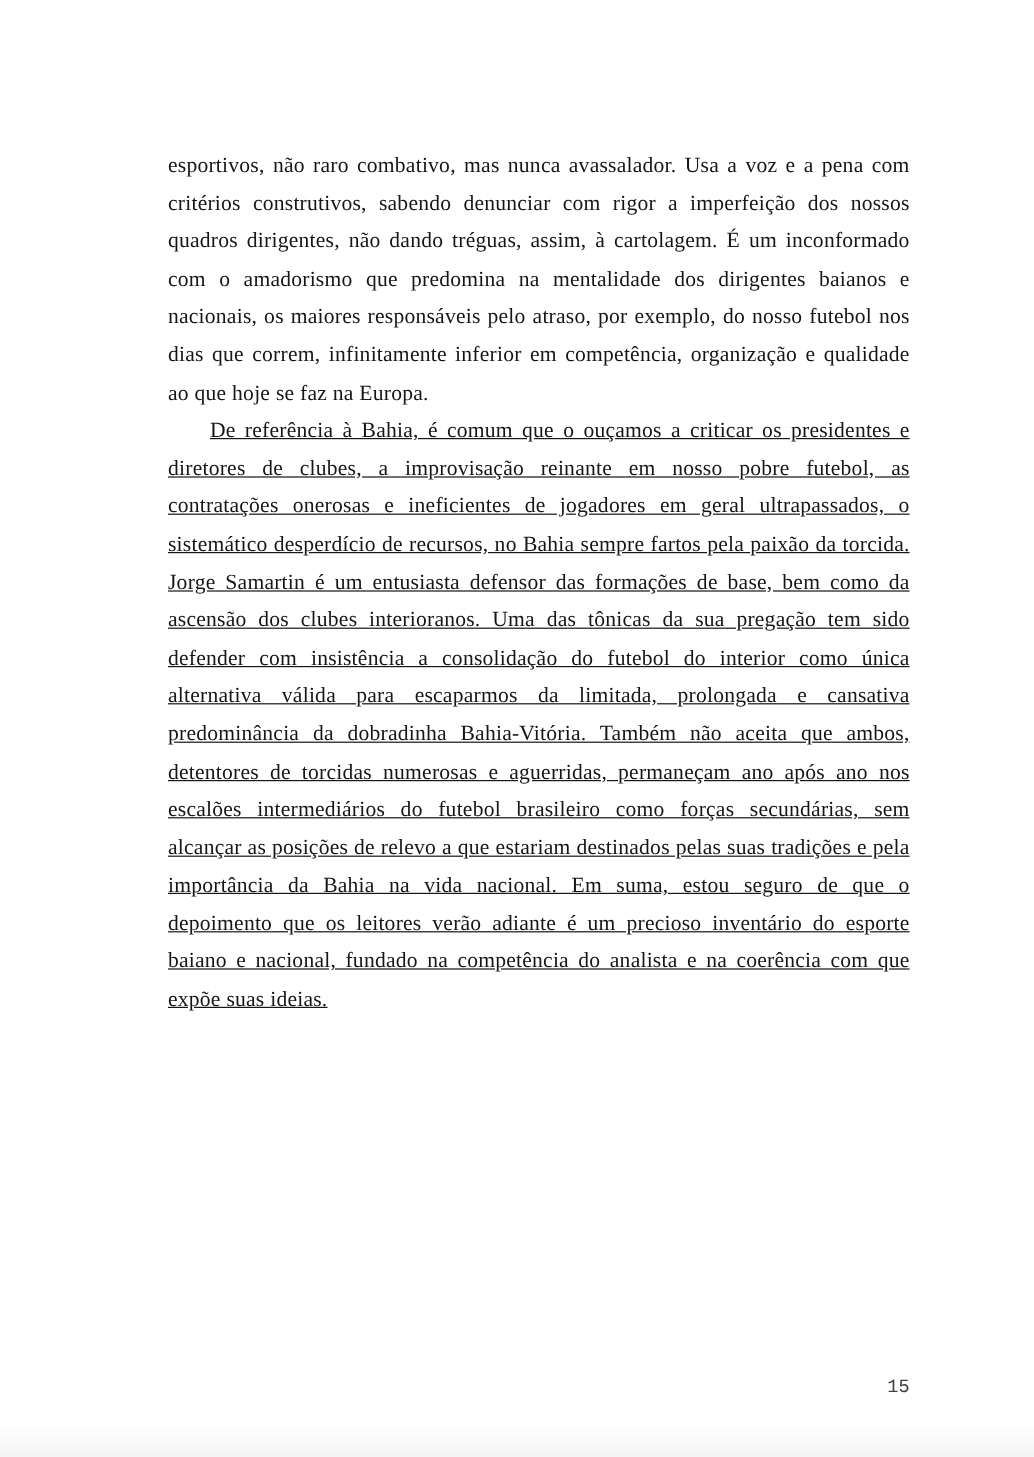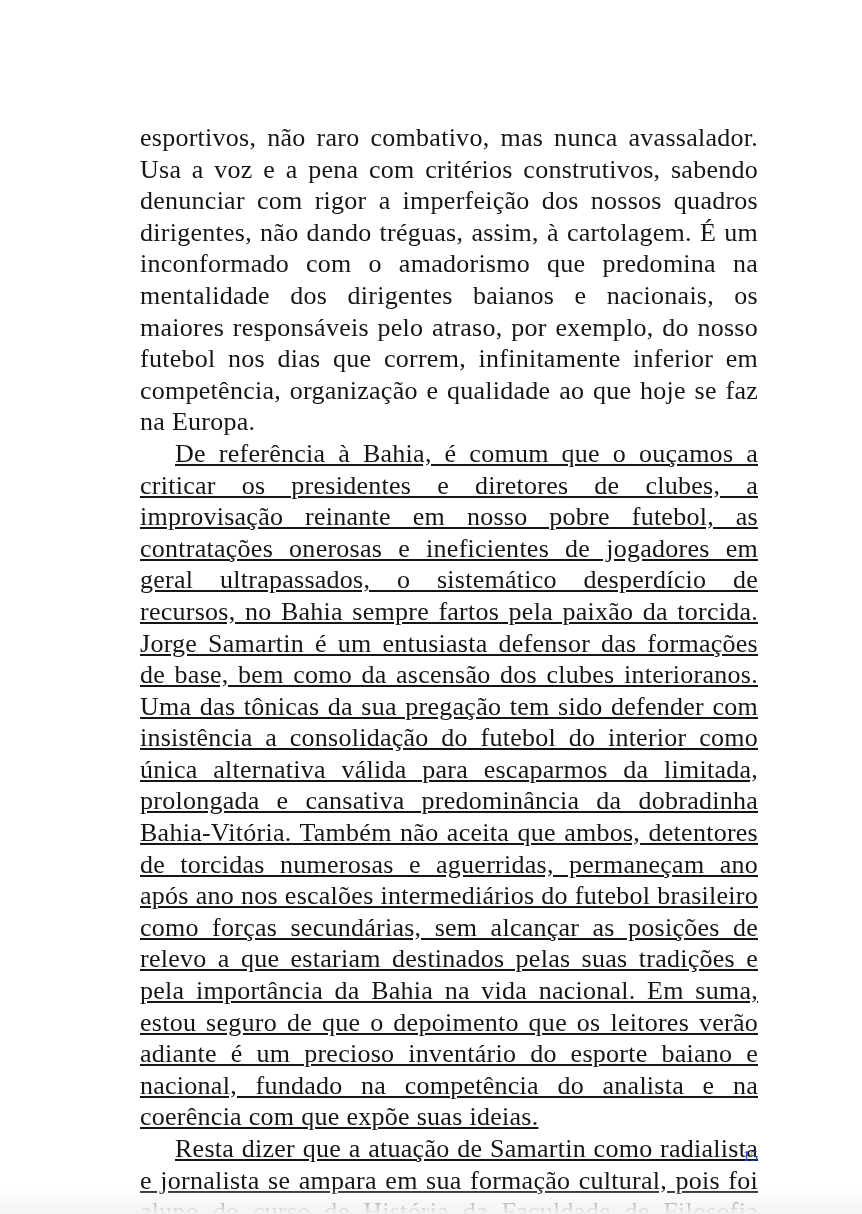--- a/index.html
+++ b/index.html
@@ -41,21 +41,21 @@
     left: 140px;
     top: 122px;
     width: 618px;
   }
 
   p.body-par {
     margin: 0;
     padding: 0;
     text-align: justify;
     text-justify: inter-word;
-    font-size: 26px;
+    font-size: 18px;
     line-height: 31.6px;
     color: #161616;
     letter-spacing: 0.01em;
     word-spacing: 0.005em;
     -webkit-font-smoothing: antialiased;
   }
 
   p.body-par.indented {
     text-indent: 35px;
     text-decoration: underline;
@@ -69,33 +69,32 @@
   }
 
   .folio {
     position: absolute;
     left: 140px;
     width: 618px;
     top: 1146px;
     text-align: right;
     font-size: 15.5px;
     line-height: 20px;
-    color: #1d4ed8;
-    font-family: Liberation Serif, serif;
+    color: #404040;
+    font-family: Liberation Mono, monospace;
   }
 </style>
 </head>
 <body>
 
 <div class="page">
 
   <div class="text-block">
     <p class="body-par">esportivos, não raro combativo, mas nunca avassalador. Usa a voz e a pena com critérios construtivos, sabendo denunciar com rigor a imperfeição dos nossos quadros dirigentes, não dando tréguas, assim, à cartolagem. É um inconformado com o amadorismo que predomina na mentalidade dos dirigentes baianos e nacionais, os maiores responsáveis pelo atraso, por exemplo, do nosso futebol nos dias que correm, infinitamente inferior em competência, organização e qualidade ao que hoje se faz na Europa.</p>
 
     <p class="body-par indented">De referência à Bahia, é comum que o ouçamos a criticar os presidentes e diretores de clubes, a improvisação reinante em nosso pobre futebol, as contratações onerosas e ineficientes de jogadores em geral ultrapassados, o sistemático desperdício de recursos, no Bahia sempre fartos pela paixão da torcida. Jorge Samartin é um entusiasta defensor das formações de base, bem como da ascensão dos clubes interioranos. Uma das tônicas da sua pregação tem sido defender com insistência a consolidação do futebol do interior como única alternativa válida para escaparmos da limitada, prolongada e cansativa predominância da dobradinha Bahia-Vitória. Também não aceita que ambos, detentores de torcidas numerosas e aguerridas, permaneçam ano após ano nos escalões intermediários do futebol brasileiro como forças secundárias, sem alcançar as posições de relevo a que estariam destinados pelas suas tradições e pela importância da Bahia na vida nacional. Em suma, estou seguro de que o depoimento que os leitores verão adiante é um precioso inventário do esporte baiano e nacional, fundado na competência do analista e na coerência com que expõe suas ideias.</p>
 
-    <p class="body-par indented continues">Resta dizer que a atuação de Samartin como radialista e jornalista se ampara em sua formação cultural, pois foi aluno do curso de História da Faculdade de Filosofia</p>
   </div>
 
   <div class="folio">15</div>
 
   <div class="page-edge-shade"></div>
 </div>
 
 </body></html>

